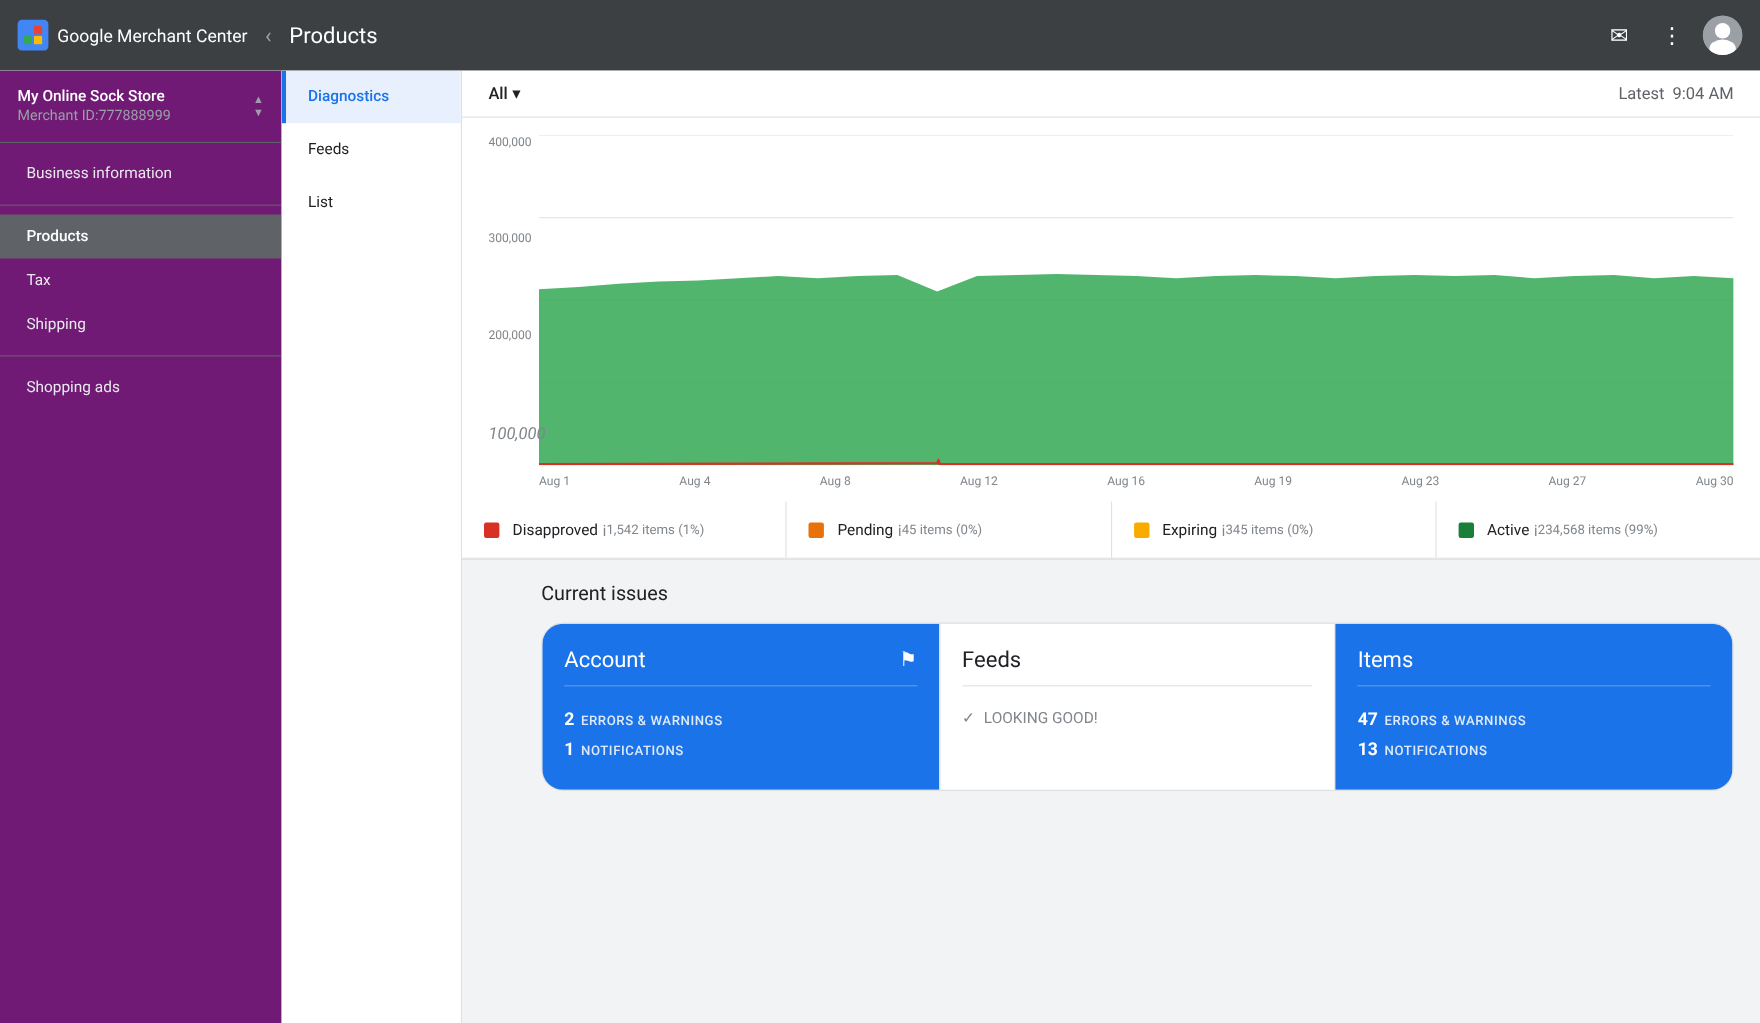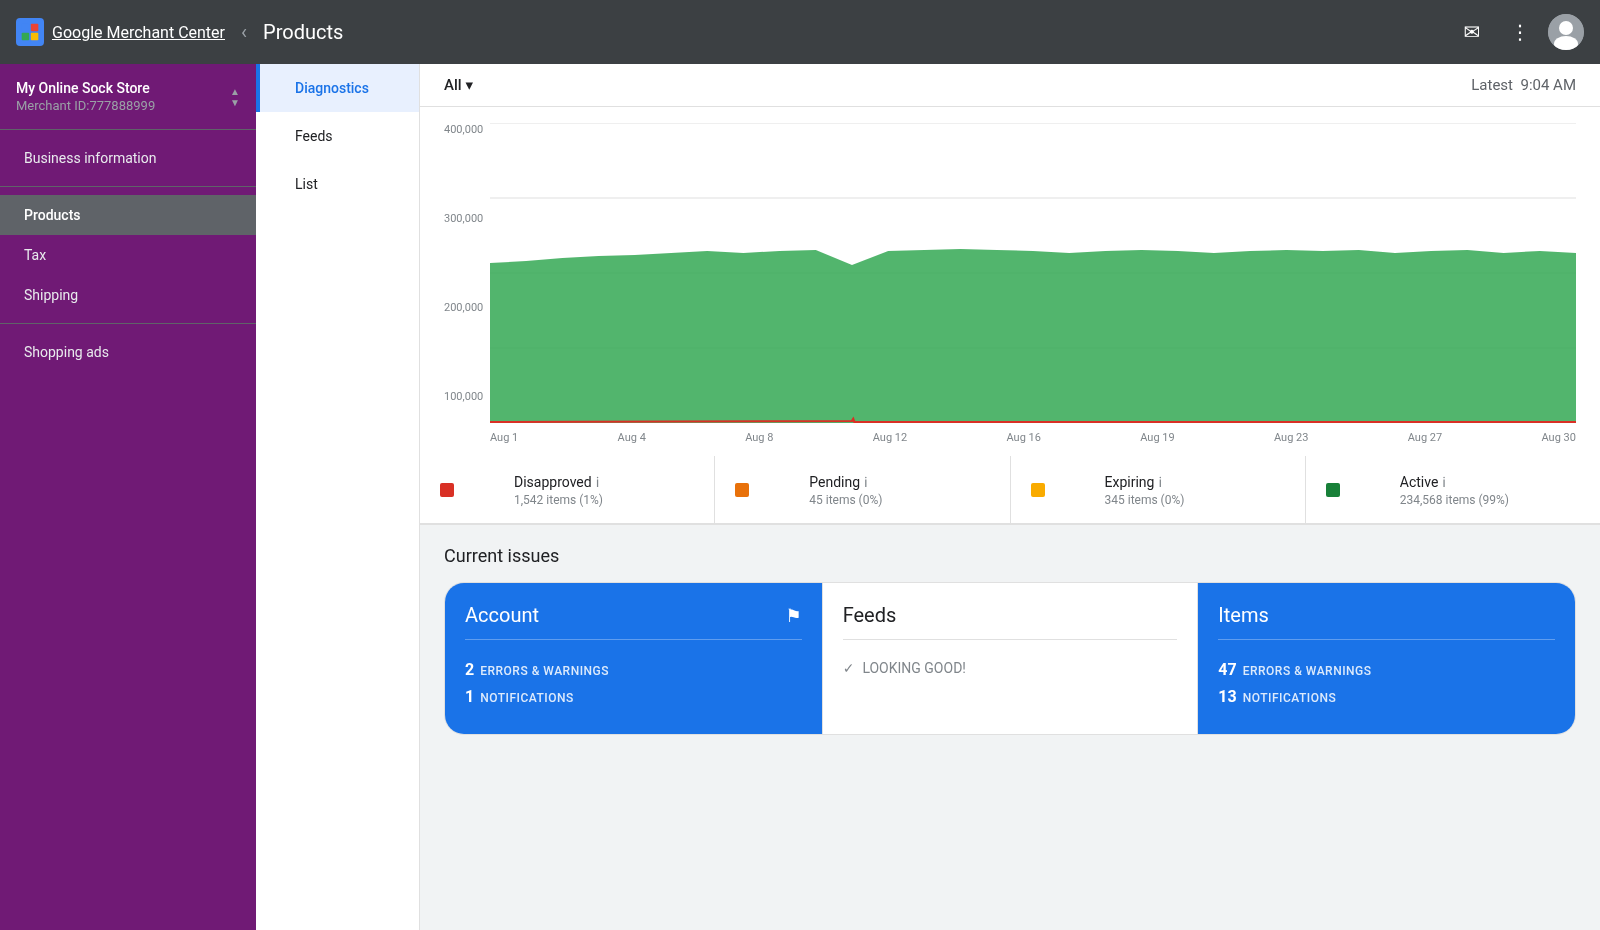--- a/index.html
+++ b/index.html
@@ -3,21 +3,21 @@
   <meta charset="utf-8">
   <style>
     * { margin: 0; padding: 0; box-sizing: border-box; }
     body { font-family: 'Roboto', Arial, sans-serif; background: #f1f3f4; display: flex; flex-direction: column; height: 930px; overflow: hidden; }
 
     
     .topbar {
       display: flex; align-items: center; background: #3c4043; height: 64px;
       padding: 0 16px; flex-shrink: 0; z-index: 10;
     }
-    .topbar-logo { display: flex; align-items: center; gap: 8px; color: white; font-size: 16px; font-weight: 400; margin-right: 16px; text-decoration: underline; }
+    .topbar-logo { display: flex; align-items: center; gap: 8px; color: white; font-size: 16px; font-weight: 400; margin-right: 16px; }
     .topbar-logo-icon { width: 28px; height: 28px; background: #4285f4; border-radius: 4px; display: flex; align-items: center; justify-content: center; }
     .topbar-logo-icon svg { width: 20px; height: 20px; }
     .topbar-chevron { color: #9aa0a6; font-size: 20px; margin-right: 16px; cursor: pointer; }
     .topbar-title { color: white; font-size: 20px; font-weight: 400; flex: 1; }
     .topbar-actions { display: flex; align-items: center; gap: 8px; }
     .topbar-icon-btn { width: 40px; height: 40px; border-radius: 50%; display: flex; align-items: center; justify-content: center; cursor: pointer; color: white; font-size: 20px; }
     .topbar-avatar { width: 36px; height: 36px; border-radius: 50%; background: #9aa0a6; display: flex; align-items: center; justify-content: center; cursor: pointer; overflow: hidden; }
 
     
     .layout { display: flex; flex: 1; overflow: hidden; }
@@ -40,21 +40,21 @@
     }
     .sidebar-item.active { background: #5f6368; color: white; font-weight: 500; }
     .sidebar-divider { height: 1px; background: #5f6368; margin: 8px 0; }
 
     
     .mid-nav {
       width: 164px; background: #fff; flex-shrink: 0; border-right: 1px solid #e0e0e0;
       display: flex; flex-direction: column; overflow-y: auto;
     }
     .mid-nav-item {
-      padding: 16px 35px; font-size: 14px; color: #202124; cursor: pointer;
+      padding: 16px 20px; font-size: 14px; color: #202124; cursor: pointer;
       border-left: 4px solid transparent;
     }
     .mid-nav-item.active { color: #1a73e8; border-left-color: #1a73e8; background: #e8f0fe; font-weight: 500; }
 
     
     .main { flex: 1; overflow-y: auto; background: #f1f3f4; }
 
     
     .chart-container {
       background: white; margin: 0; border-bottom: 1px solid #e0e0e0;
@@ -70,27 +70,27 @@
     .chart-area { padding: 0 24px 0 24px; position: relative; }
 
     
     .status-cards { display: flex; background: white; border-bottom: 1px solid #e0e0e0; }
     .status-card {
       flex: 1; padding: 16px 20px; display: flex; align-items: center; gap: 12px;
       border-right: 1px solid #e0e0e0;
     }
     .status-card:last-child { border-right: none; }
     .status-dot { width: 14px; height: 14px; border-radius: 2px; flex-shrink: 0; }
-    .status-card-info { display: flex; flex-direction: column; margin-left: 48px; }
+    .status-card-info { display: flex; flex-direction: row; }
     .status-card-name { font-size: 14px; color: #202124; display: flex; align-items: center; gap: 4px; }
     .status-card-count { font-size: 12px; color: #80868b; margin-top: 2px; }
     .info-icon { font-size: 14px; color: #80868b; }
 
     
-    .issues-section { padding: 20px 24px; }
+    .issues-section { padding: 20px 24px; margin-left: 48px; }
     .issues-title { font-size: 18px; color: #202124; margin-bottom: 16px; }
     .issues-grid { display: grid; grid-template-columns: 1fr 1fr 1fr; gap: 0; border: 1px solid #e0e0e0; border-radius: 20px; overflow: hidden; }
 
     .issue-card { background: white; }
     .issue-card.blue { background: #1a73e8; }
     .issue-card-header { display: flex; align-items: center; justify-content: space-between; padding: 20px 20px 12px; }
     .issue-card-title { font-size: 20px; font-weight: 400; color: white; }
     .issue-card-title.dark { color: #202124; }
     .issue-card-flag { color: white; font-size: 18px; }
     .issue-card-divider { height: 1px; background: rgba(255,255,255,0.3); margin: 0 20px; }
@@ -175,21 +175,21 @@
           &nbsp;<span>9:04 AM</span>
         </div>
       </div>
 
       <div class="chart-area" style="padding: 16px 24px 0 70px; position: relative;">
         
         <div style="position:absolute; left:24px; top:16px; height:280px; display:flex; flex-direction:column; justify-content:space-between;">
           <span style="font-size:11px; color:#80868b;">400,000</span>
           <span style="font-size:11px; color:#80868b;">300,000</span>
           <span style="font-size:11px; color:#80868b;">200,000</span>
-          <span style="font-size:11px; color:#80868b;">100,000</span>
+          <span style="font-size:15px; color:#80868b;font-style:italic;">100,000</span>
         </div>
         <svg width="100%" height="300" viewBox="0 0 900 300" preserveAspectRatio="none">
 
           <line x1="0" y1="0" x2="900" y2="0" stroke="#e0e0e0" stroke-width="1"></line>
           <line x1="0" y1="75" x2="900" y2="75" stroke="#e0e0e0" stroke-width="1"></line>
           <line x1="0" y1="150" x2="900" y2="150" stroke="#e0e0e0" stroke-width="1"></line>
           <line x1="0" y1="225" x2="900" y2="225" stroke="#e0e0e0" stroke-width="1"></line>
           <line x1="0" y1="299" x2="900" y2="299" stroke="#e0e0e0" stroke-width="1"></line>
 
           <polygon points="0,300 0,140 30,138 60,135 90,133 120,132 150,130 180,128 210,130 240,128 270,127 300,142 330,128 360,127 390,126 420,127 450,128 480,130 510,128 540,127 570,128 600,130 630,128 660,127 690,128 720,127 750,130 780,128 810,127 840,130 870,128 900,130 900,300" fill="#34a853" opacity="0.85"></polygon>

